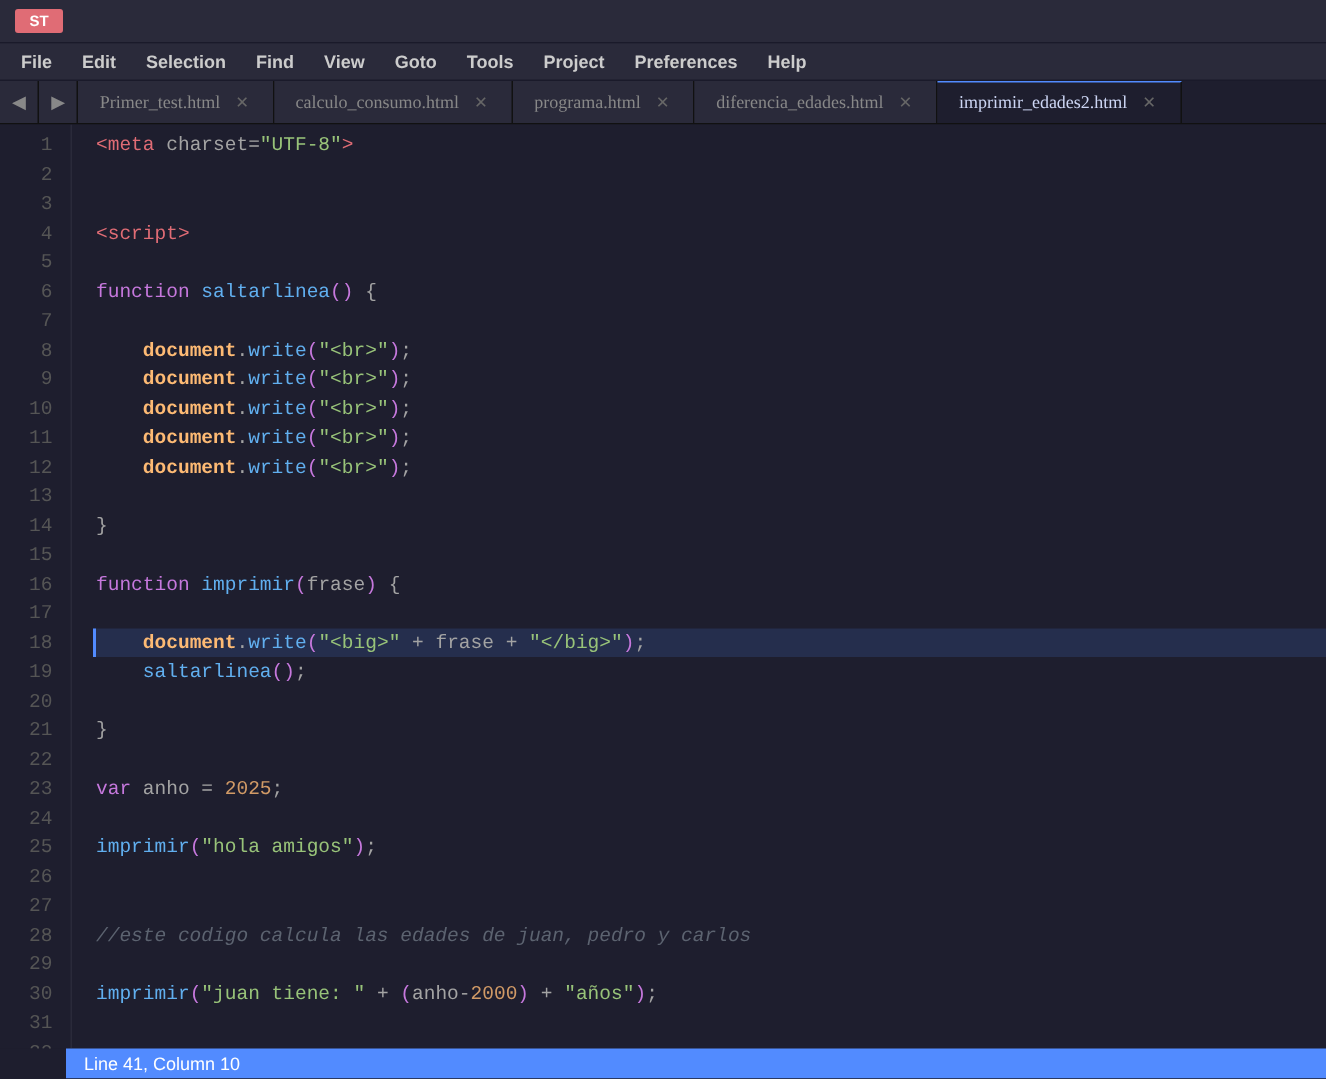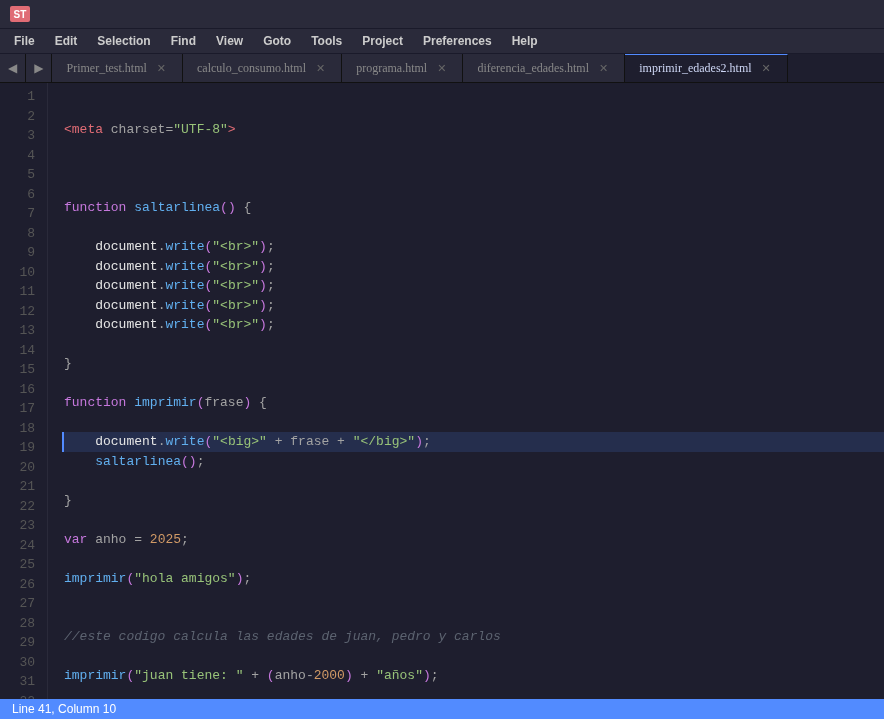--- a/index.html
+++ b/index.html
@@ -21,21 +21,21 @@
       color: #aaa;
       font-size: 12px;
       font-family: 'Segoe UI', Arial, sans-serif;
       padding: 6px 10px;
       display: flex;
       align-items: center;
       gap: 8px;
       border-bottom: 1px solid #1a1a2a;
     }
     #title-bar .app-icon {
-      width: 20px;
+      width: 32px;
       height: 16px;
       background: #e06c75;
       border-radius: 2px;
       font-size: 10px;
       display: flex;
       align-items: center;
       justify-content: center;
       color: white;
       font-weight: bold;
       flex-shrink: 0;
@@ -126,21 +126,20 @@
       border-right: 1px solid #2a2a3a;
     }
 
     #code-content {
       flex: 1;
       padding: 4px 0 4px 16px;
       overflow-y: auto;
       overflow-x: auto;
       line-height: 1.5;
       font-size: 13px;
-      margin-top: 33px;
     }
 
     .line {
       white-space: pre;
       height: 19.5px;
       display: flex;
       align-items: center;
     }
 
     .line.highlighted {
@@ -149,34 +148,35 @@
       margin-left: -2px;
     }
 
     
     .kw { color: #c678dd; }         
     .fn-name { color: #61afef; }    
     .str { color: #98c379; }        
     .num { color: #d19a66; }        
     .comment { color: #5c6370; font-style: italic; }
     .tag { color: #e06c75; }        
-    .obj { color: #e5e5e5; }        
+    .obj { color: #fdba74; font-weight: bold; }        
     .method { color: #61afef; }     
     .plain { color: #a3a3a3; }
     .paren { color: #c678dd; }
 
     
     #status-bar {
       background: #528bff;
       color: white;
       font-size: 12px;
       font-family: 'Segoe UI', Arial, sans-serif;
       padding: 3px 12px;
       display: flex;
       align-items: center;
+      margin-left: 44px;
     }
   </style>
 </head>
 <body>
 
 <div id="title-bar">
   <div class="app-icon">ST</div>
 </div>
 
 <div id="menu-bar">
@@ -258,20 +258,23 @@
 
     <div class="line">
       <span class="tag">&lt;meta</span><span class="plain"> charset=</span><span class="str">"UTF-8"</span><span class="tag">&gt;</span>
     </div>
 
     <div class="line"></div>
 
 
     <div class="line"></div>
 
+    <div class="line">
+      <span class="tag">&lt;script&gt;</span>
+    </div>
 
     <div class="line"></div>
 
     <div class="line">
       <span class="kw">function</span><span class="plain"> </span><span class="fn-name">saltarlinea</span><span class="paren">(</span><span class="paren">)</span><span class="plain"> {</span>
     </div>
 
     <div class="line"></div>
 
     <div class="line">

